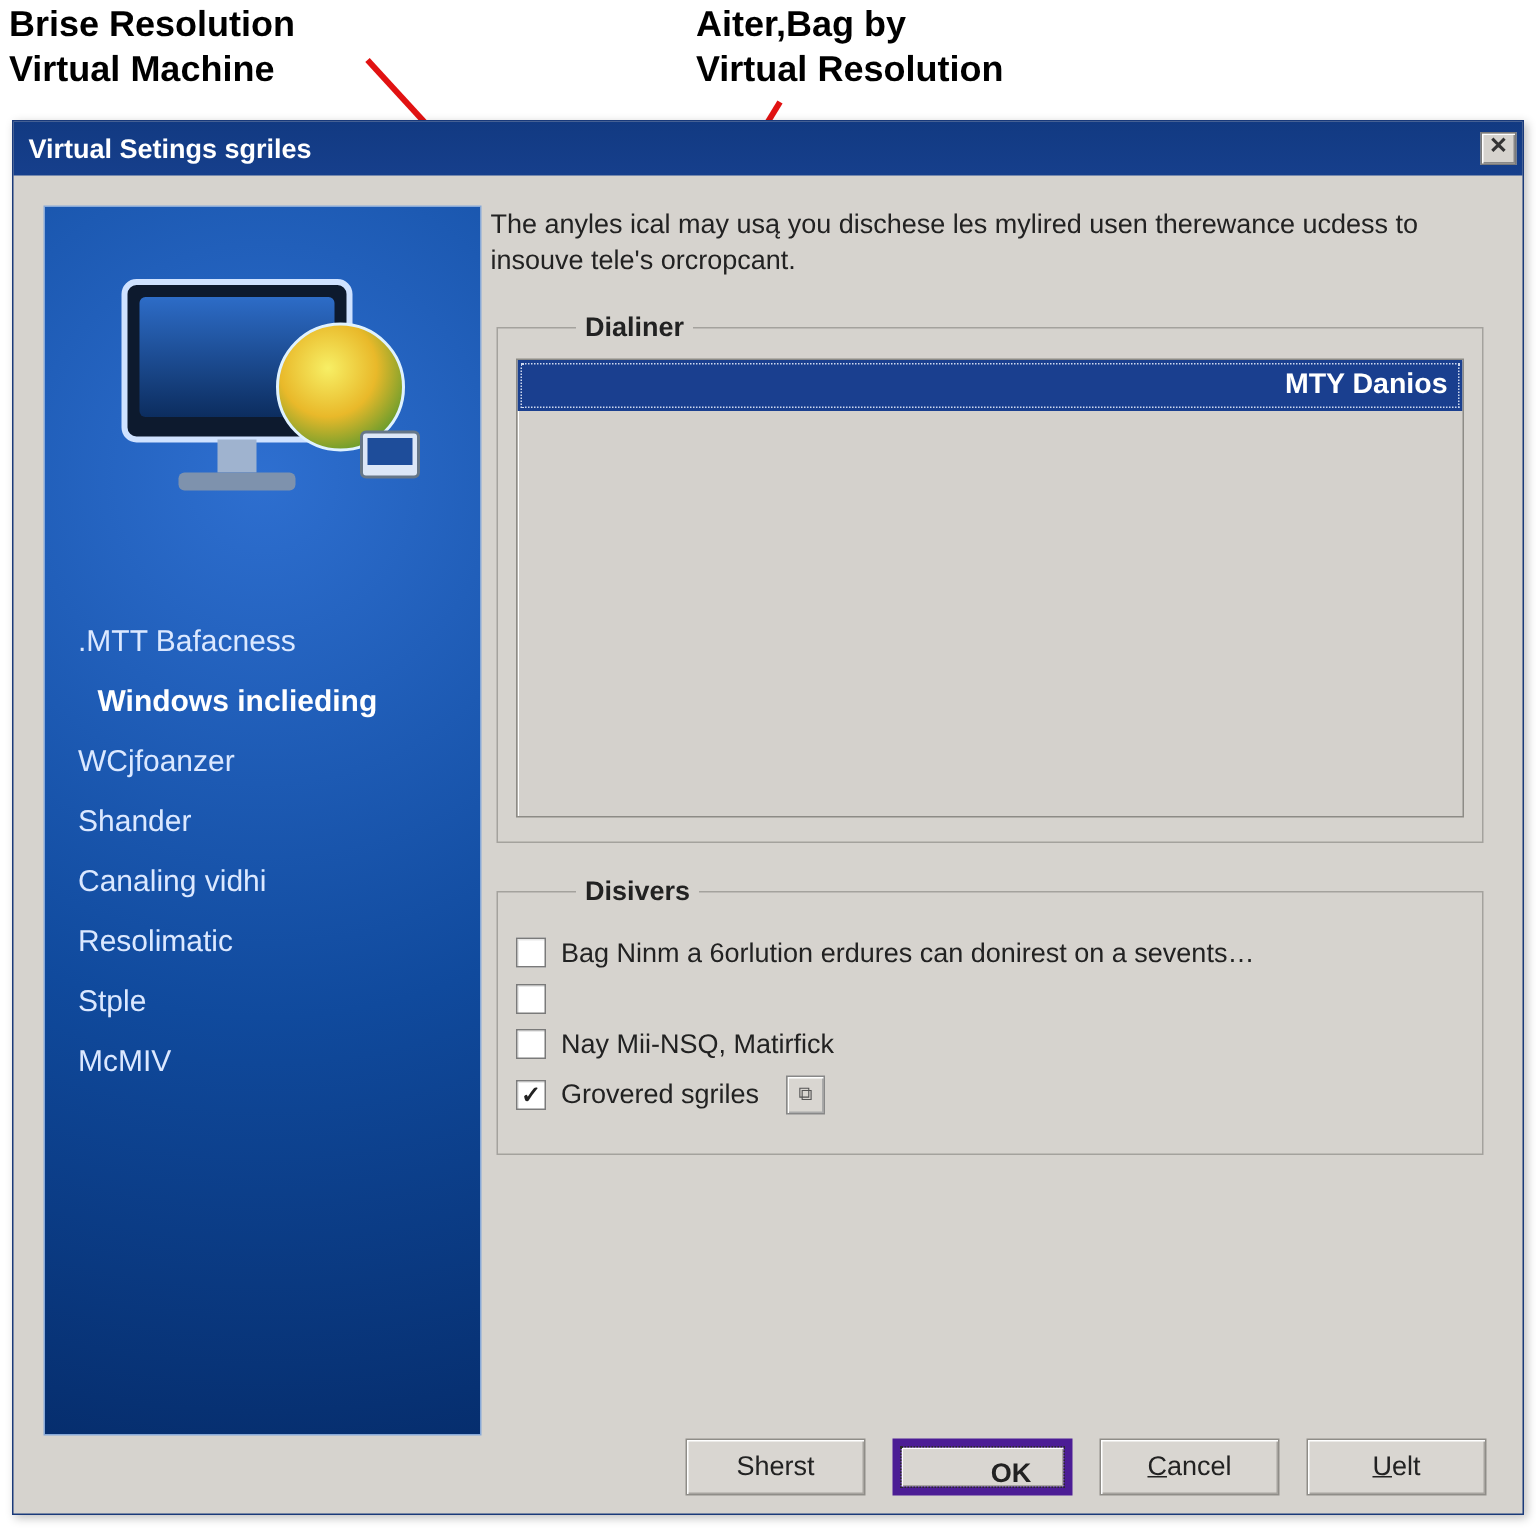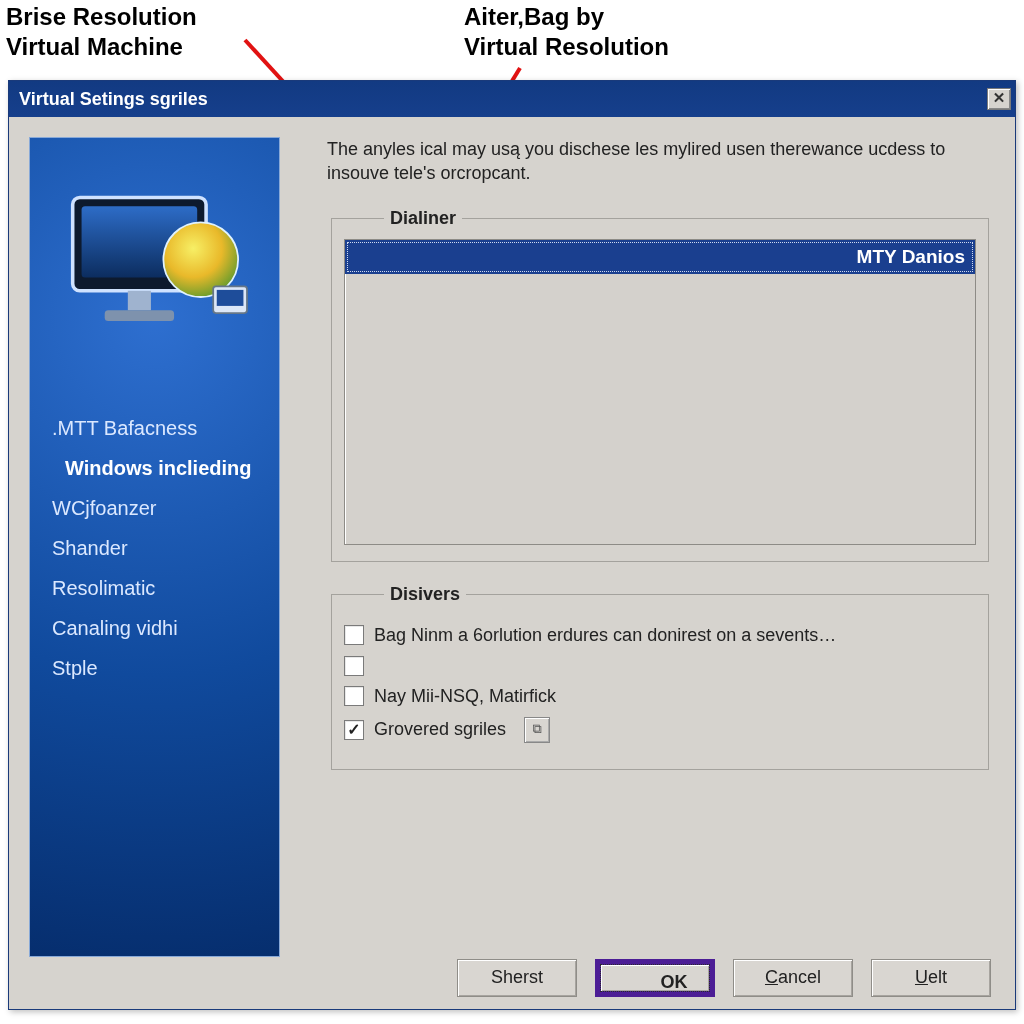--- a/index.html
+++ b/index.html
@@ -73,21 +73,21 @@
   .client {
     position: relative;
     width: 100%;
     height: calc(100% - 32px);
   }
 
   
   .sidebar {
     position: absolute;
     left: 20px; top: 20px;
-    width: 251px; height: 820px;
+    width: 292px; height: 820px;
     background: radial-gradient(circle at 50% 22%, #2e6fd0 0%, #104a9d 55%, #062e6e 100%);
     border: 1px solid #88a9d8;
     color: #e9f1ff;
     overflow: hidden;
   }
   .sidebar .hero {
     width: 100%; height: 270px;
     position: relative;
   }
   .sidebar .hero svg { width: 100%; height: 100%; }
@@ -267,23 +267,24 @@
 
           <rect x="206" y="150" width="38" height="30" rx="3" fill="#dce7f7" stroke="#678" stroke-width="2"></rect>
           <rect x="210" y="154" width="30" height="18" fill="#1e4d9a"></rect>
         </svg>
       </div>
       <ul class="nav" id="nav-list">
           <li><span>.MTT Bafacness</span></li>
           <li class="active"><span>Windows inclieding</span></li>
           <li><span>WCjfoanzer</span></li>
           <li><span>Shander</span></li>
+          <li><span>Canaling vidhi</span></li>
           <li><span>Resolimatic</span></li>
-          <li><span>Canaling vidhi</span></li>
           <li><span>Stple</span></li>
+          <li><span>McMIV</span></li>
         </ul>
     </div>
 
     <div class="panel">
       <div class="desc">The anyles ical may usą you dischese les mylired usen therewance ucdess to insouve tele's orcropcant.</div>
 
       <fieldset class="groupbox">
         <legend>Dialiner</legend>
         <div class="listbox" id="listbox1">
             <div class="item selected"><span>MTY Danios</span></div>

